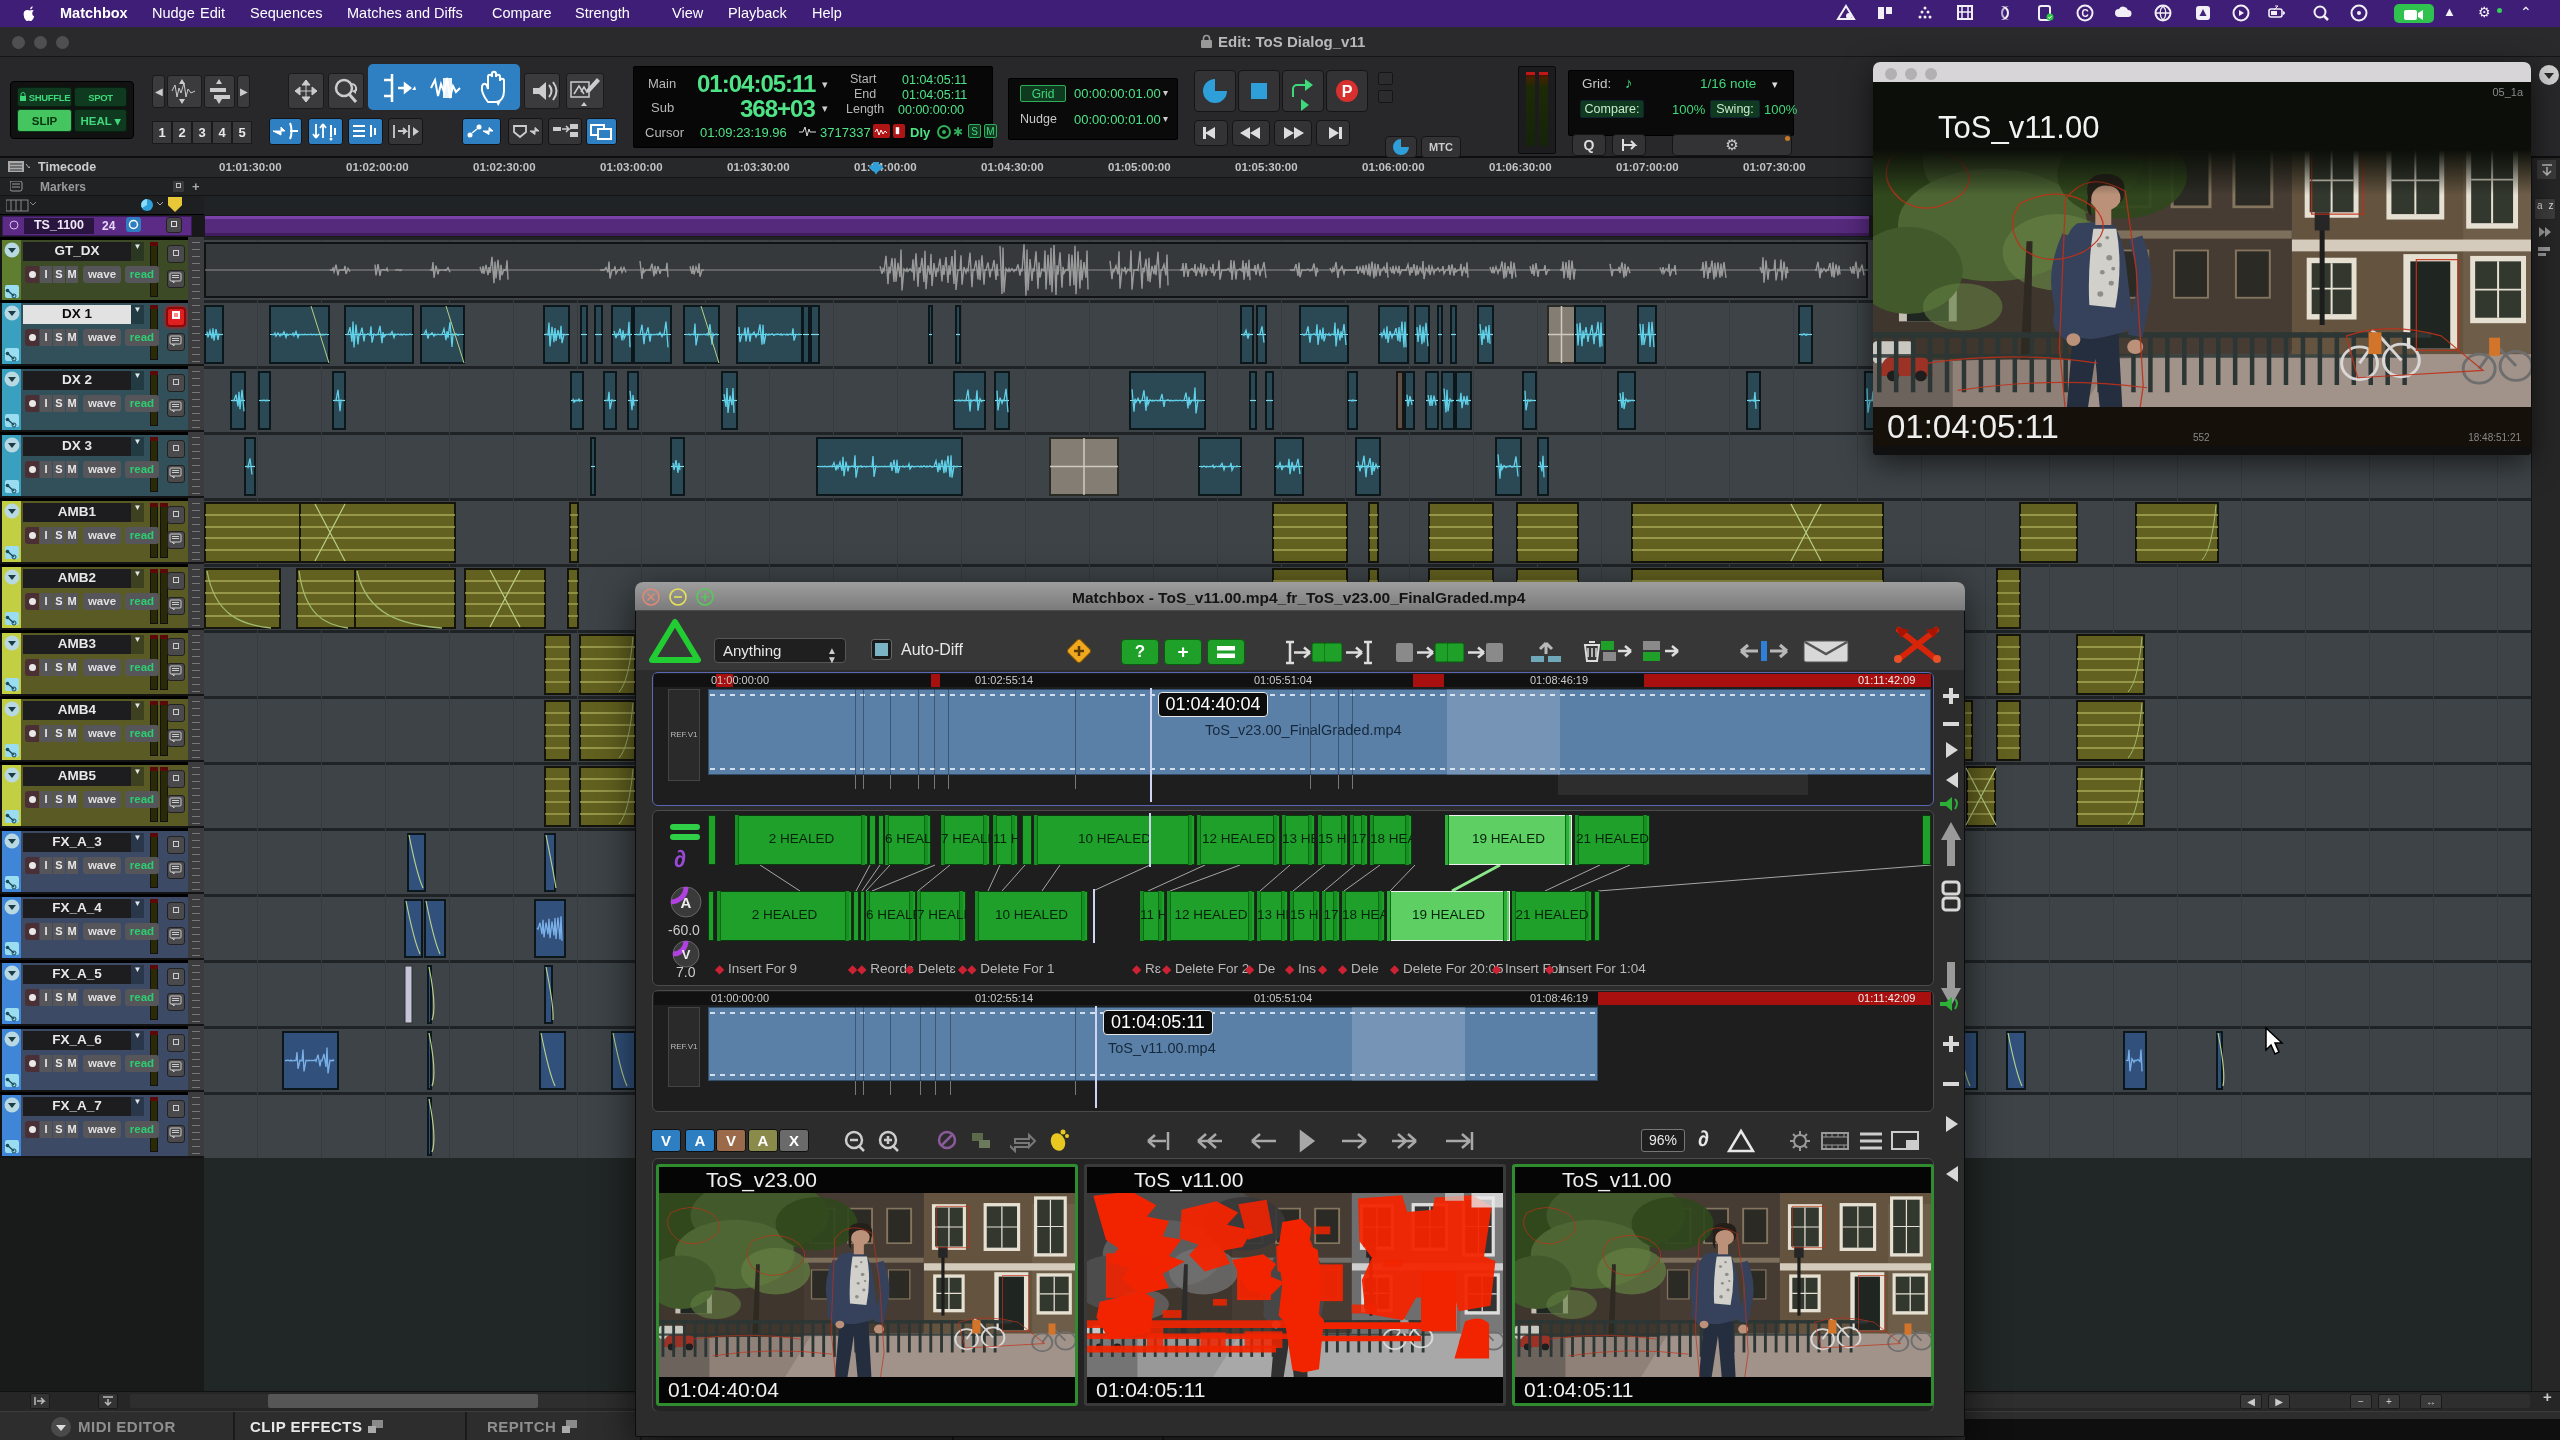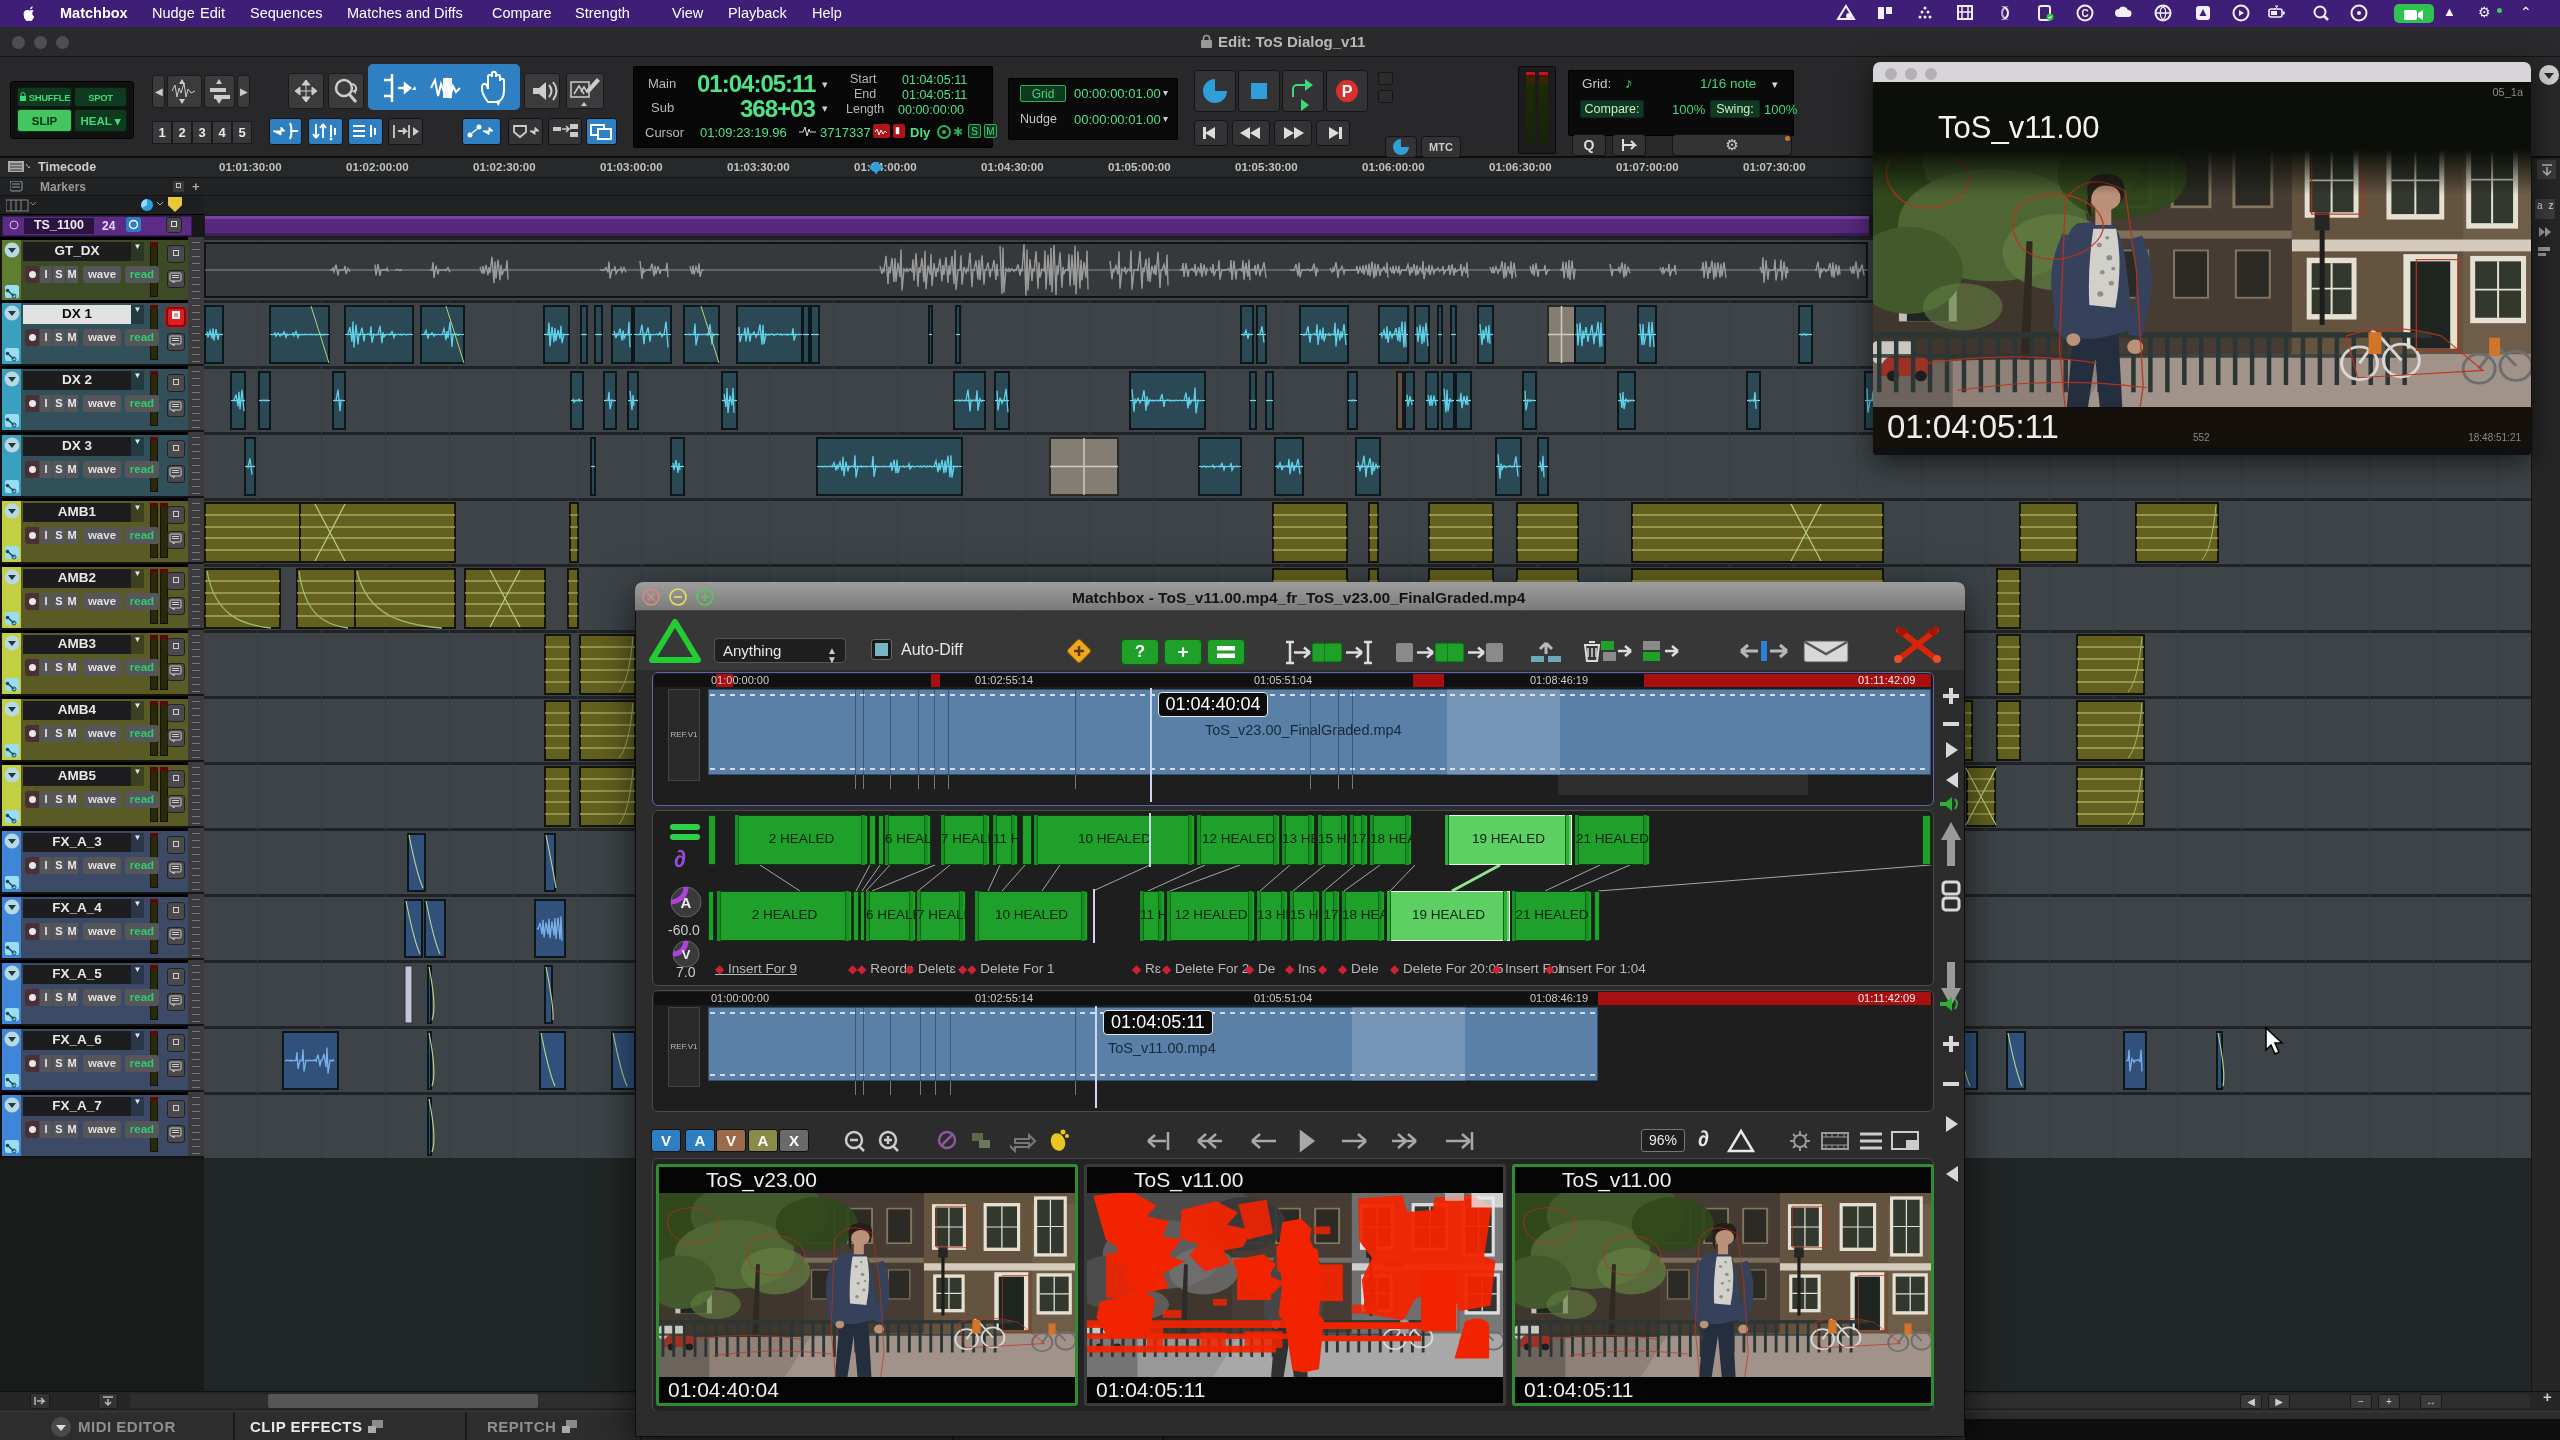--- a/index.html
+++ b/index.html
@@ -1970,21 +1970,21 @@
     <div class="ab" style="left:1387px;top:891px;width:4px;height:50px;background:#2fae3a;border-right:1px solid #0c6a16;"></div>
     <div class="ab" style="left:1503px;top:891px;width:4px;height:50px;background:#2fae3a;border-left:1px solid #0c6a16;"></div>
     <div class="ab" style="left:1387px;top:907.0px;width:123px;text-align:center;color:#05230a;font-size:13.5px;white-space:nowrap;overflow:hidden;">19 HEALED</div>
     <div class="ab" style="left:1512px;top:891px;width:80px;height:50px;background:#1fa02b;border:1.5px solid #0a3a0e;"></div>
     <div class="ab" style="left:1512px;top:891px;width:4px;height:50px;background:#159021;border-right:1px solid #0c6a16;"></div>
     <div class="ab" style="left:1585px;top:891px;width:4px;height:50px;background:#159021;border-left:1px solid #0c6a16;"></div>
     <div class="ab" style="left:1512px;top:907.0px;width:80px;text-align:center;color:#05230a;font-size:13.5px;white-space:nowrap;overflow:hidden;">21 HEALED</div>
     <div class="ab" style="left:1594px;top:891px;width:6px;height:50px;background:#1fa02b;border:1.5px solid #0a3a0e;"></div>
     <div class="ab" style="left:1149px;top:813px;width:2px;height:54px;background:#cfd4f2;"></div>
     <div class="ab" style="left:1093px;top:889px;width:2px;height:54px;background:#cfd4f2;"></div>
-    <div class="ab" style="left:715px;top:959px;"><span style="color:#b8b8b8;font-size:13.5px;white-space:nowrap;text-decoration:underline;"><span style="color:#cc2233;font-size:12px;">◆</span> Insert For 9</span></div>
+    <div class="ab" style="left:715px;top:959px;"><span style="color:#b8b8b8;font-size:13.5px;white-space:nowrap;"><span style="color:#cc2233;font-size:12px;">◆</span> Insert For 9</span></div>
     <div class="ab" style="left:848px;top:959px;"><span style="color:#b8b8b8;font-size:13.5px;white-space:nowrap;"><span style="color:#cc2233;font-size:12px;">◆</span><span style="color:#cc2233;font-size:12px;">◆</span> Reordɛ</span></div>
     <div class="ab" style="left:905px;top:959px;"><span style="color:#b8b8b8;font-size:13.5px;white-space:nowrap;"><span style="color:#cc2233;font-size:12px;">◆</span> Deletɛ</span></div>
     <div class="ab" style="left:958px;top:959px;"><span style="color:#b8b8b8;font-size:13.5px;white-space:nowrap;"><span style="color:#cc2233;font-size:12px;">◆</span><span style="color:#cc2233;font-size:12px;">◆</span> Delete For 1</span></div>
     <div class="ab" style="left:1132px;top:959px;"><span style="color:#b8b8b8;font-size:13.5px;white-space:nowrap;margin-top:36px;"><span style="color:#cc2233;font-size:12px;">◆</span> Rɛ</span></div>
     <div class="ab" style="left:1162px;top:959px;"><span style="color:#b8b8b8;font-size:13.5px;white-space:nowrap;"><span style="color:#cc2233;font-size:12px;">◆</span> Delete For 2</span></div>
     <div class="ab" style="left:1245px;top:959px;"><span style="color:#b8b8b8;font-size:13.5px;white-space:nowrap;"><span style="color:#cc2233;font-size:12px;">◆</span> De</span></div>
     <div class="ab" style="left:1285px;top:959px;"><span style="color:#b8b8b8;font-size:13.5px;white-space:nowrap;"><span style="color:#cc2233;font-size:12px;">◆</span> Ins</span></div>
     <div class="ab" style="left:1318px;top:959px;"><span style="color:#b8b8b8;font-size:13.5px;white-space:nowrap;"><span style="color:#cc2233;font-size:12px;">◆</span></span></div>
     <div class="ab" style="left:1338px;top:959px;"><span style="color:#b8b8b8;font-size:13.5px;white-space:nowrap;"><span style="color:#cc2233;font-size:12px;">◆</span> Dele</span></div>
     <div class="ab" style="left:1390px;top:959px;"><span style="color:#b8b8b8;font-size:13.5px;white-space:nowrap;"><span style="color:#cc2233;font-size:12px;">◆</span> Delete For 20:05</span></div>

